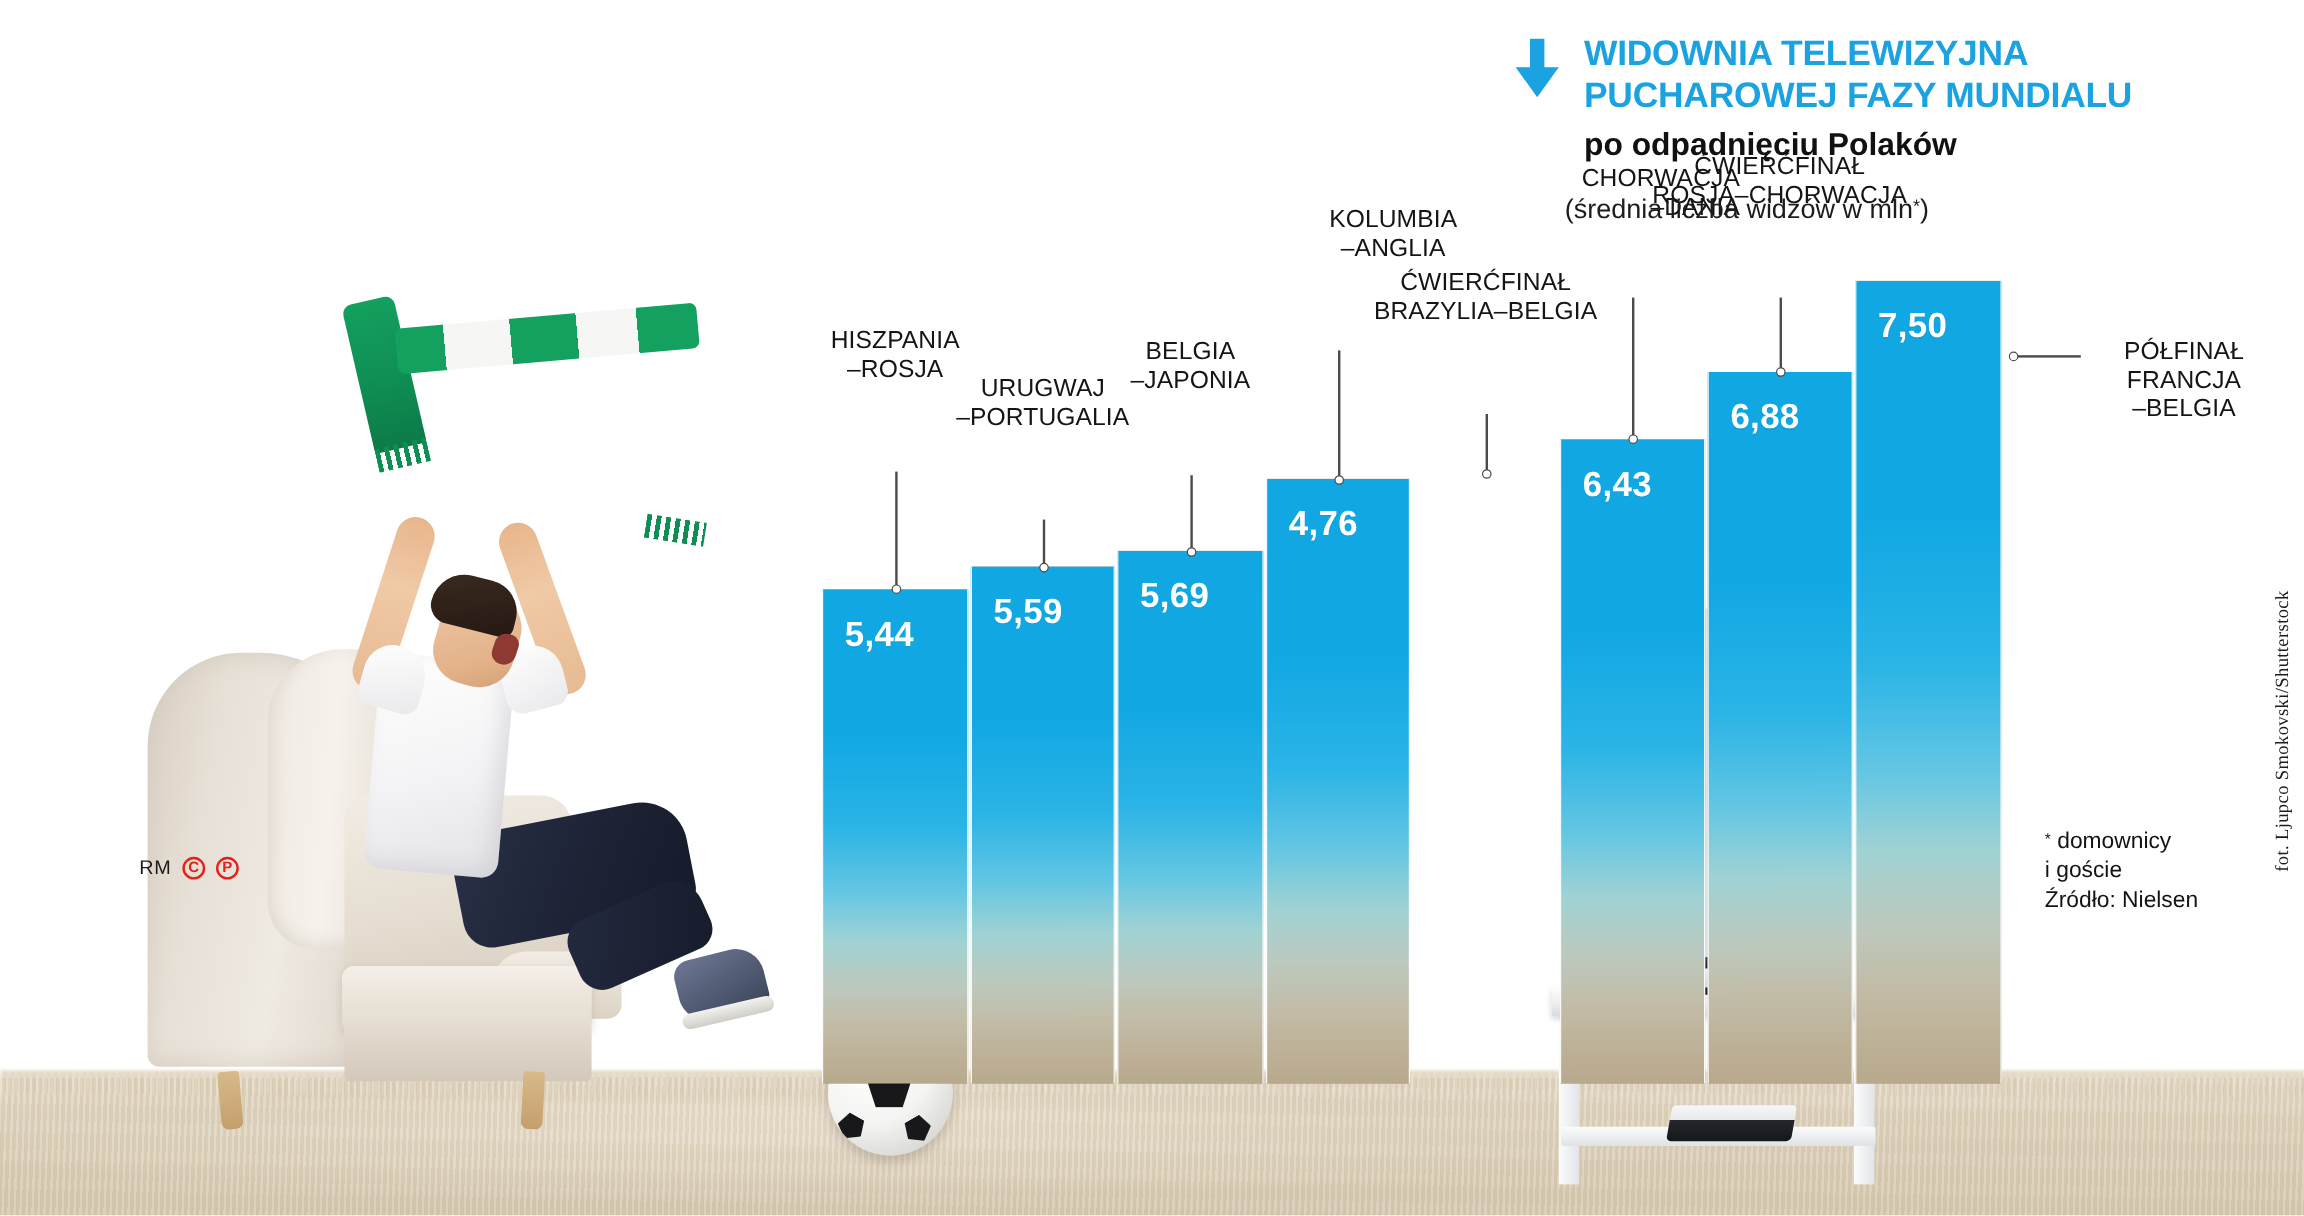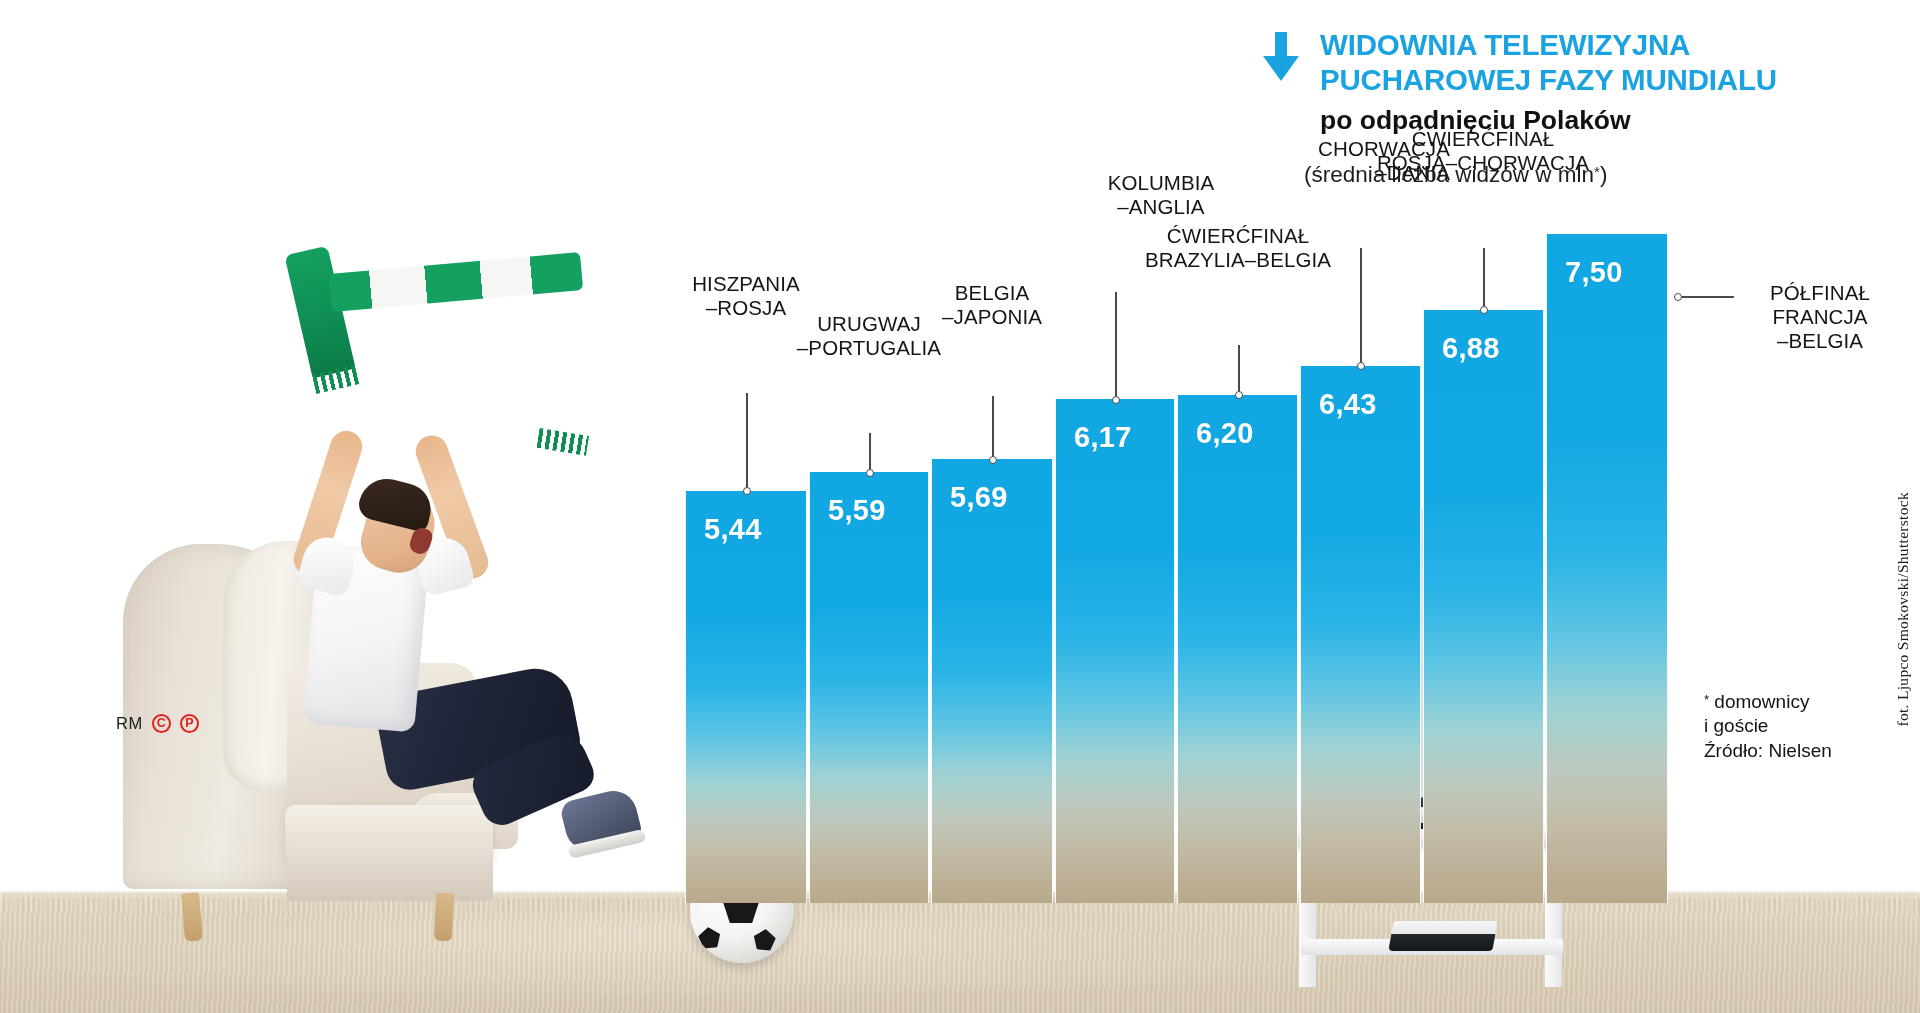--- a/index.html
+++ b/index.html
@@ -368,24 +368,21 @@
     <div class="bar" style="left:685px; width:122px; height:412px;">
       <span class="val">5,44</span>
     </div>
     <div class="bar" style="left:809px; width:120px; height:431px;">
       <span class="val">5,59</span>
     </div>
     <div class="bar" style="left:931px; width:122px; height:444px;">
       <span class="val">5,69</span>
     </div>
     <div class="bar" style="left:1055px; width:120px; height:504px;">
-      <span class="val">6,17</span>
-    </div>
-    <div class="bar" style="left:1177px; width:121px; height:508px;">
-      <span class="val">6,20</span>
+      <span class="val">4,76</span>
     </div>
     <div class="bar" style="left:1300px; width:121px; height:537px;">
       <span class="val">6,43</span>
     </div>
     <div class="bar" style="left:1423px; width:121px; height:593px;">
       <span class="val">6,88</span>
     </div>
     <div class="bar" style="left:1546px; width:122px; height:669px;">
       <span class="val">7,50</span>
     </div>

